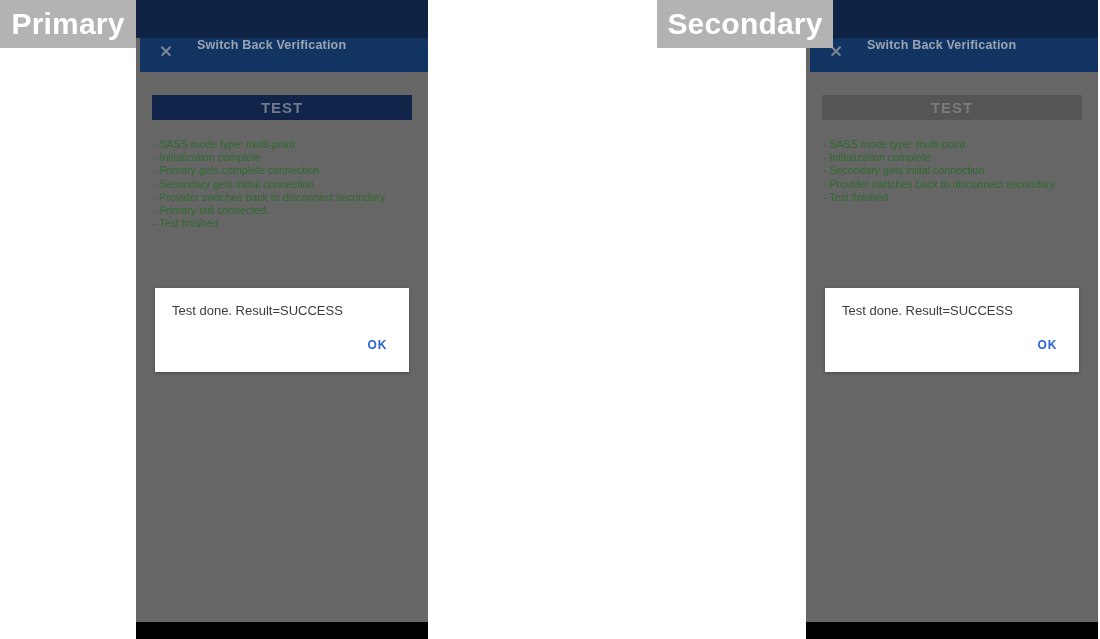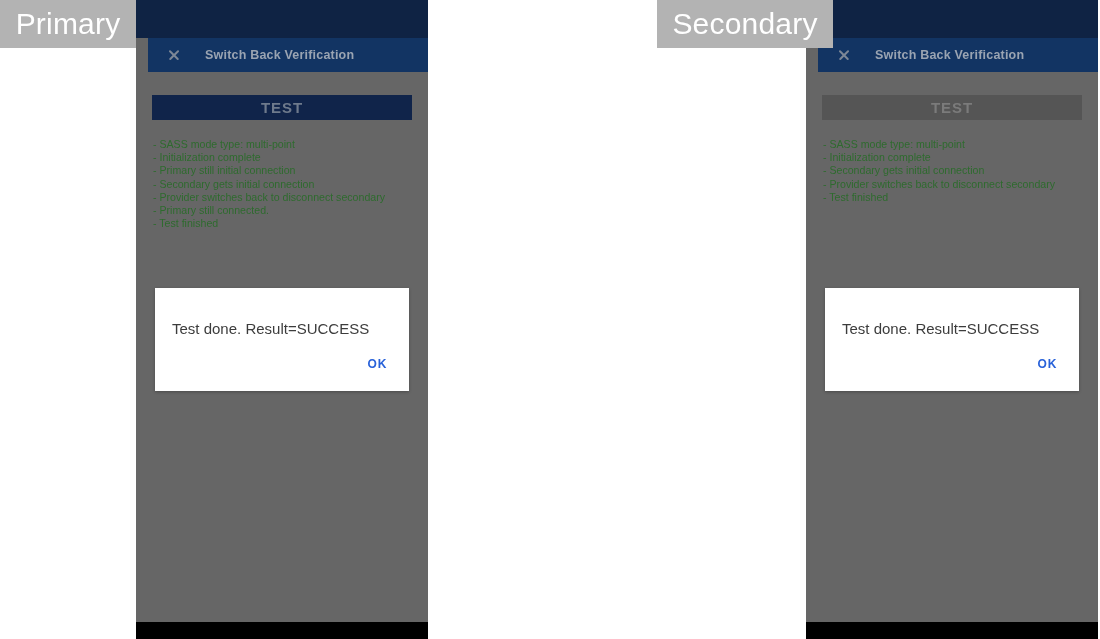--- a/index.html
+++ b/index.html
@@ -30,25 +30,25 @@
 
   .statusbar {
     position: absolute;
     top: 0; left: 0; right: 0;
     height: 38px;
     background: #0f2344;
   }
 
   .titlebar {
     position: absolute;
-    top: 38px; left: 12px; right: 0;
+    top: 38px; left: 4px; right: 0;
     height: 34px;
     background: #123463;
     display: flex;
-    align-items: center;
+    align-items: flex-start;
   }
   .close-icon {
     width: 26px;
     height: 26px;
     margin-left: 13px;
     position: relative;
     flex: 0 0 auto;
   }
   .close-icon::before,
   .close-icon::after {
@@ -120,22 +120,22 @@
     position: absolute;
     left: 19px;
     right: 19px;
     top: 216px;
     background: #ffffff;
     box-shadow: 0 1px 3px rgba(0,0,0,0.28);
     padding: 0;
   }
   .dialog-message {
     color: #3c3c3c;
-    font-size: 15px;
-    padding: 32px 17px 0 17px;
+    font-size: 13px;
+    padding: 15px 17px 0 17px;
   }
   .dialog-actions {
     display: flex;
     justify-content: flex-end;
     padding: 16px 16px 16px 16px;
   }
   .dialog-ok {
     color: #2962d9;
     font-size: 12px;
     font-weight: bold;
@@ -157,21 +157,21 @@
   .side-label {
     position: absolute;
     top: 0;
     height: 48px;
     background: #b3b3b3;
     color: #ffffff;
     display: flex;
     align-items: center;
     justify-content: center;
     font-size: 30px;
-    font-weight: normal;
+    font-weight: bold;
     letter-spacing: 0.2px;
   }
   .side-label.primary   { left: 0px;   width: 136px; }
   .side-label.secondary { left: 630px; width: 176px; margin-left: 27px; }
 </style>
 </head>
 <body>
 
 <div class="phone left">
 
@@ -182,21 +182,21 @@
     <div class="titlebar-title">Switch Back Verification</div>
   </div>
 
   <div class="app-body">
 
     <div class="test-button enabled">TEST</div>
 
     <div class="log">
       <span class="log-line">- SASS mode type: multi-point</span>
       <span class="log-line">- Initialization complete</span>
-      <span class="log-line">- Primary still initial connection</span>
+      <span class="log-line">- Primary gets complete connection</span>
       <span class="log-line">- Secondary gets initial connection</span>
       <span class="log-line">- Provider switches back to disconnect secondary</span>
       <span class="log-line">- Primary still connected.</span>
       <span class="log-line">- Test finished</span>
     </div>
 
     <div class="dialog">
       <div class="dialog-message">Test done. Result=SUCCESS</div>
       <div class="dialog-actions">
         <button class="dialog-ok">OK</button>

